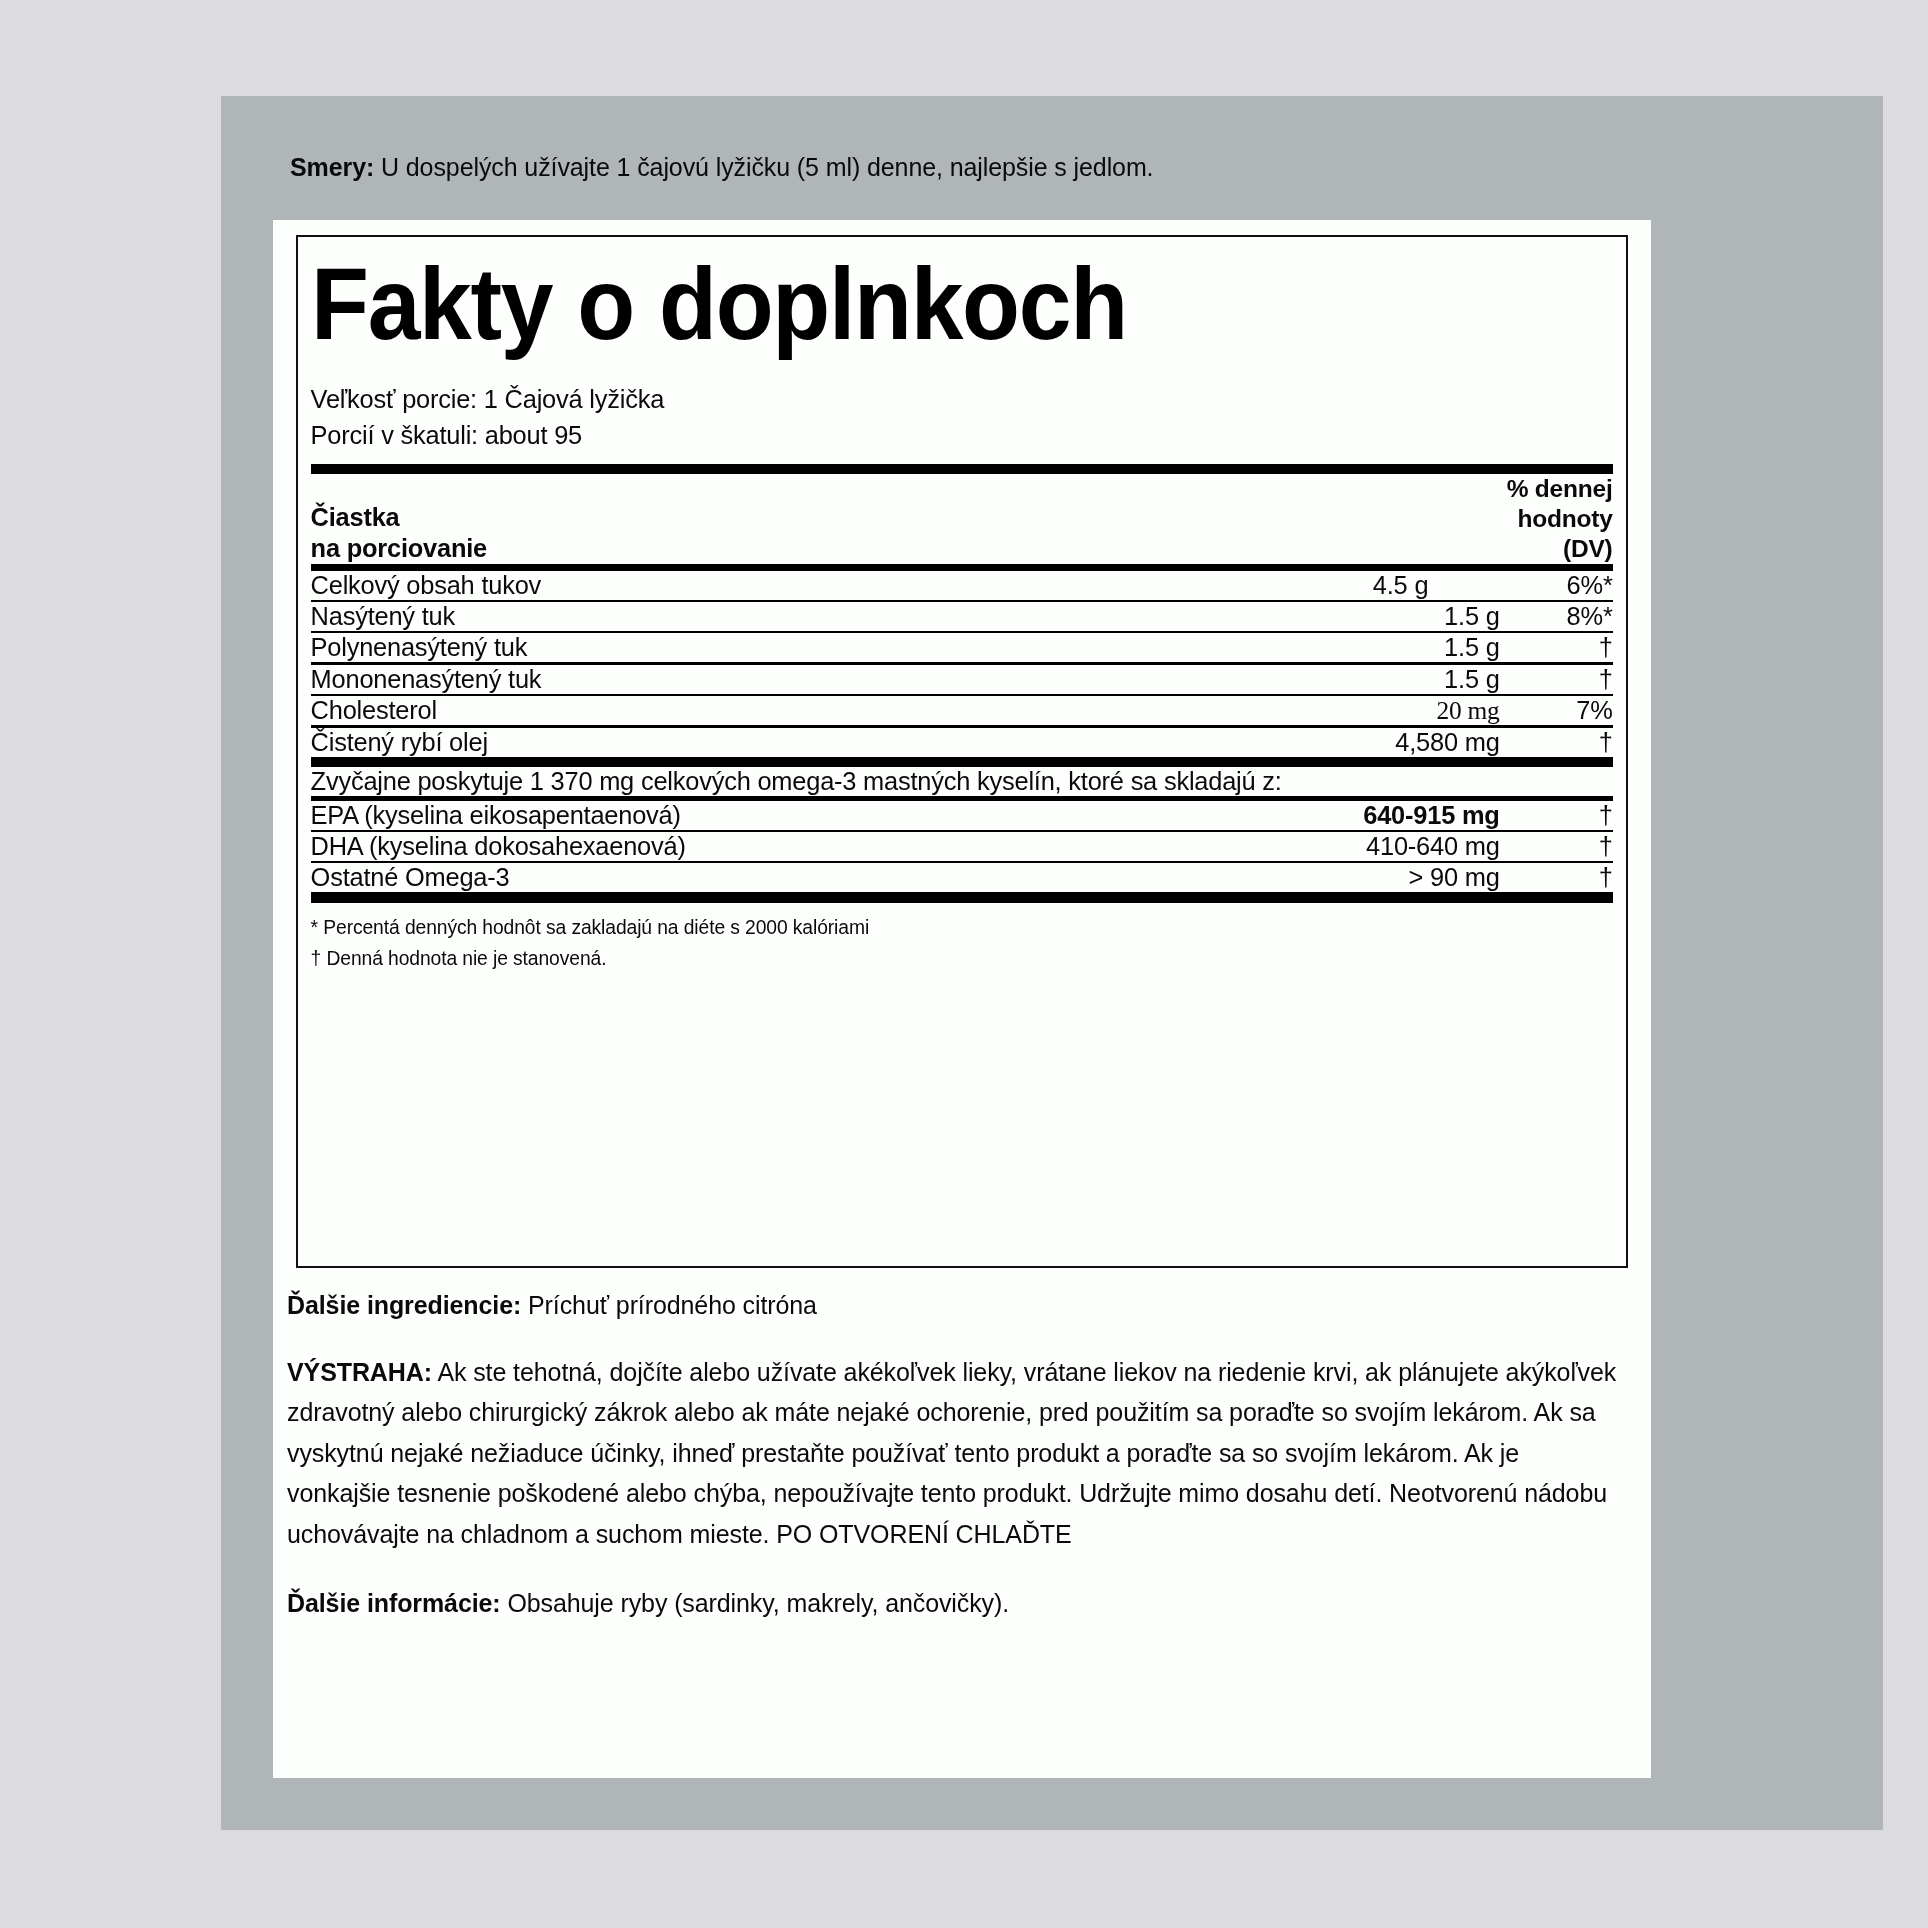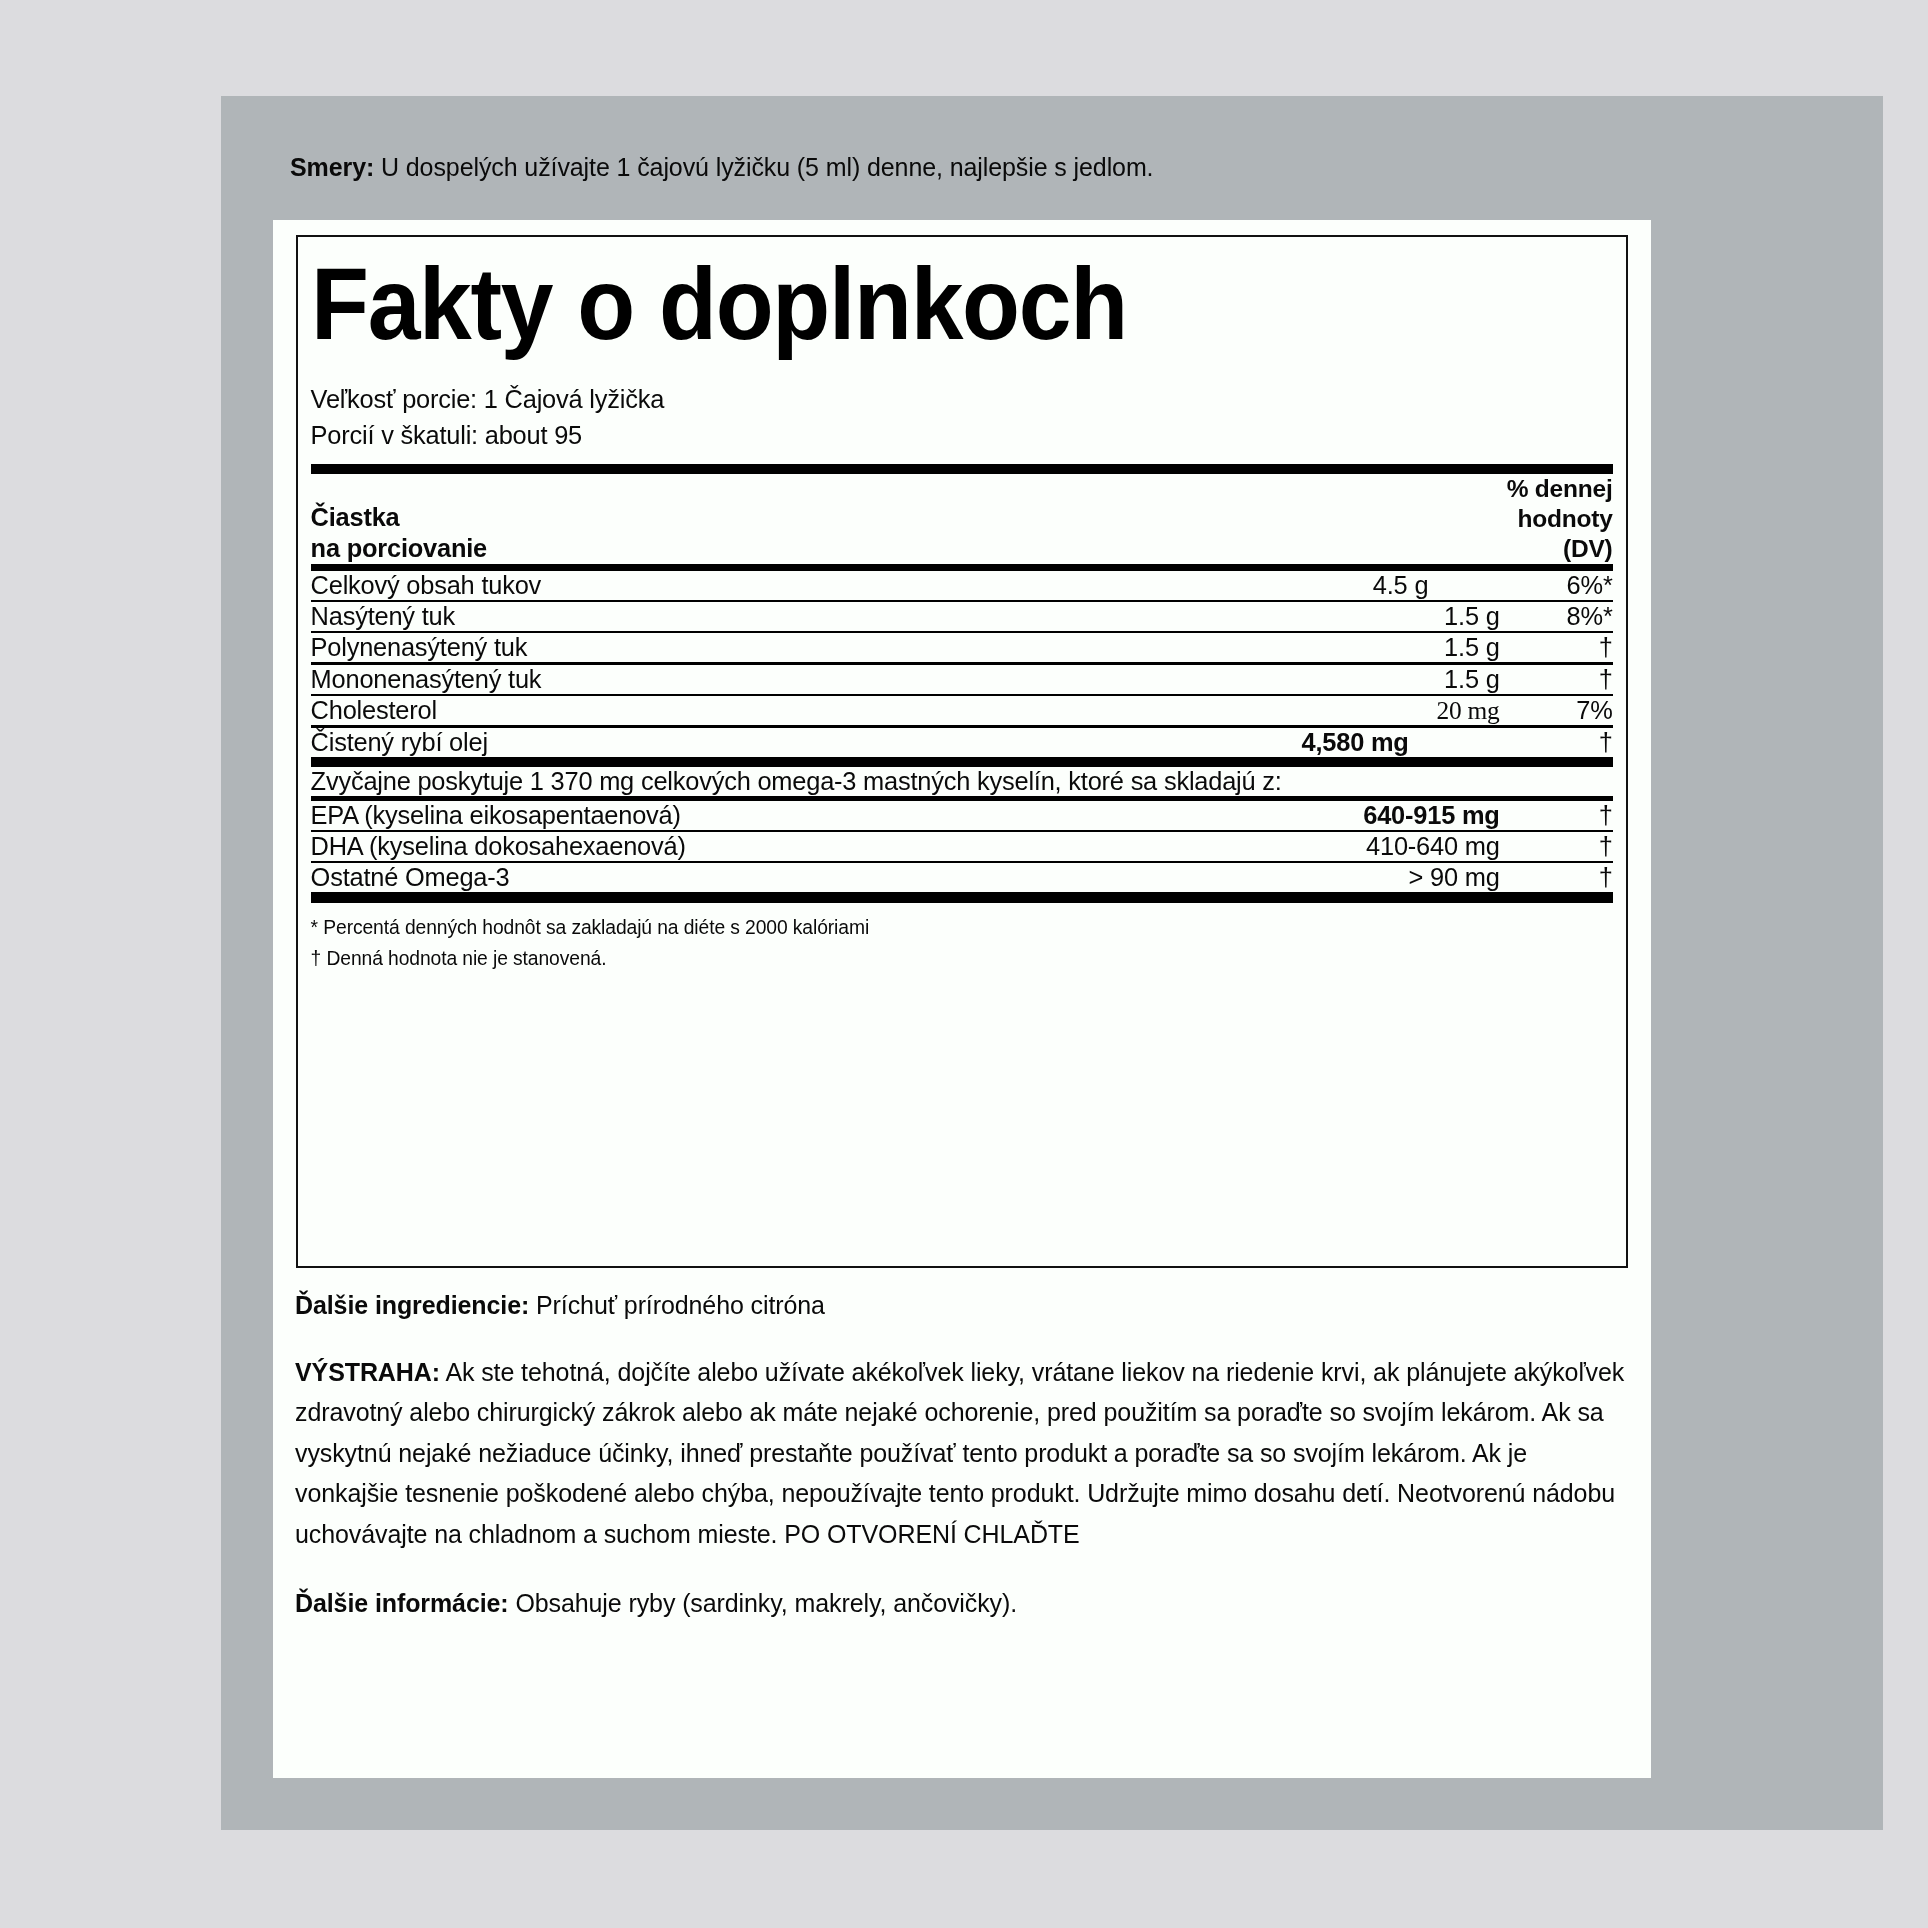--- a/index.html
+++ b/index.html
@@ -152,21 +152,21 @@
     margin-top: 10.4px;
     font-size: 19.3px;
     line-height: 1.6;
     color: #0a0a0a;
     letter-spacing: -0.1px;
   }
 
   
   #lower {
     position: absolute;
-    left: 22px;
+    left: 14px;
     top: 1068px;
     width: 1332px;
   }
   .block {
     font-size: 25px;
     line-height: 1.42;
     color: #0a0a0a;
     letter-spacing: -0.1px;
     margin-bottom: 28px;
   }
@@ -276,21 +276,21 @@
               <td style="text-align: right; font-family: Liberation Serif, serif;">20 mg</td>
               <td style="text-align: right;">7%</td>
             </tr>
             <tr>
               <td colspan="3" style="padding: 0px;">
                 <div style="height:2.4px;background:#000"></div>
               </td>
             </tr>
             <tr class="nrow">
               <td>Čistený rybí olej</td>
-              <td style="text-align: left; font-weight: bold;">4,580 mg</td>
+              <td style="text-align: right;">4,580 mg</td>
               <td style="text-align: right;">†</td>
             </tr>
           </tbody>
       </table>
 
       <div class="rule-thick"></div>
 
       <table class="facts">
         <colgroup>
           <col class="col-name">

